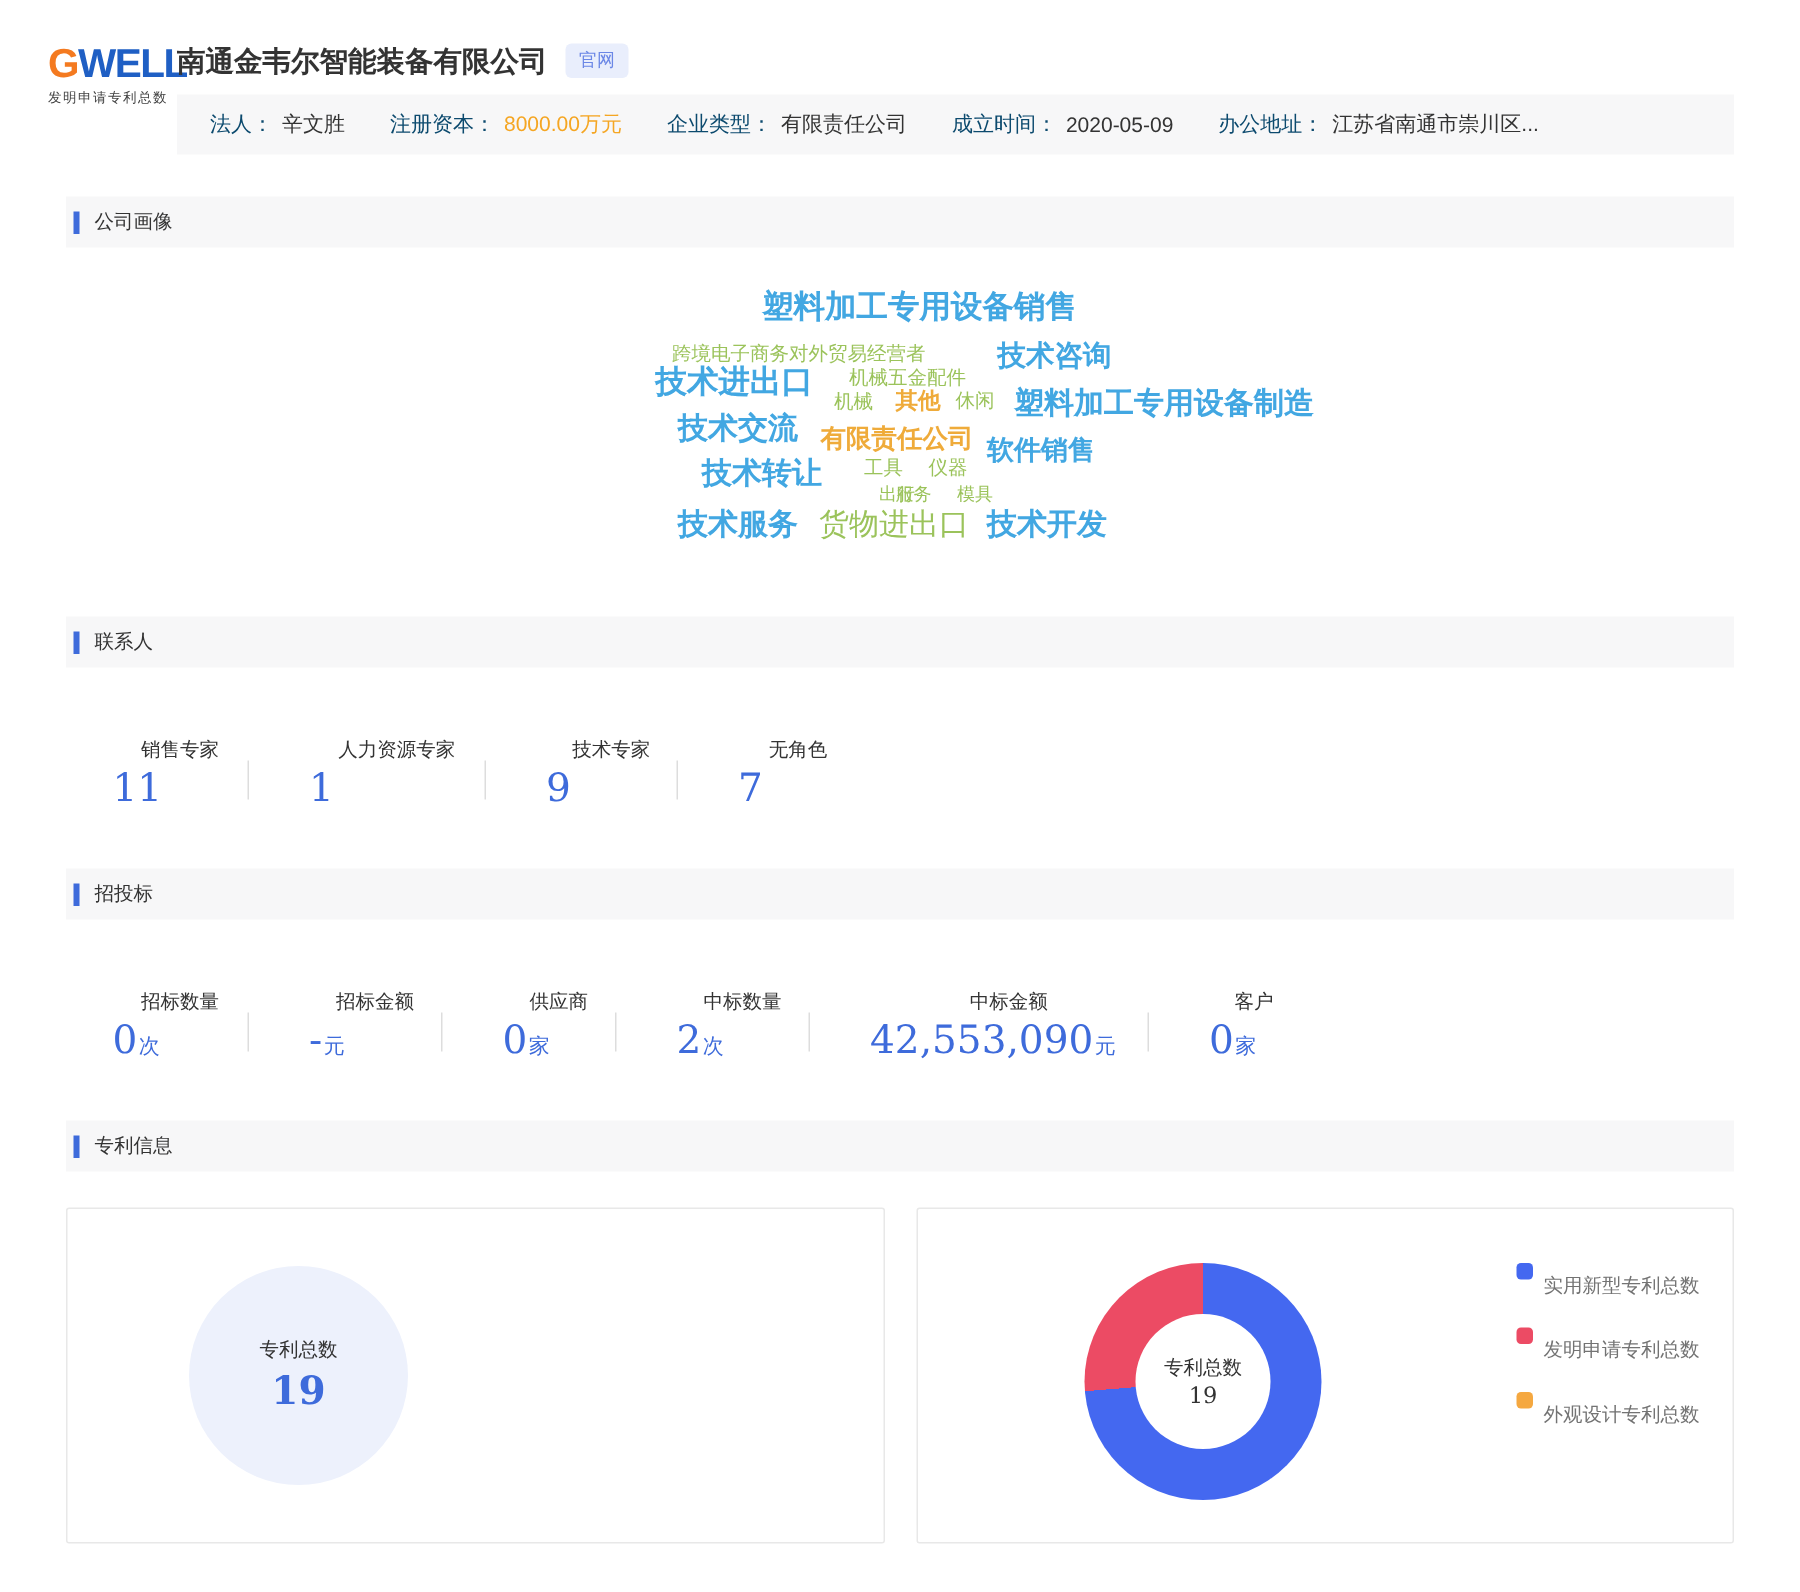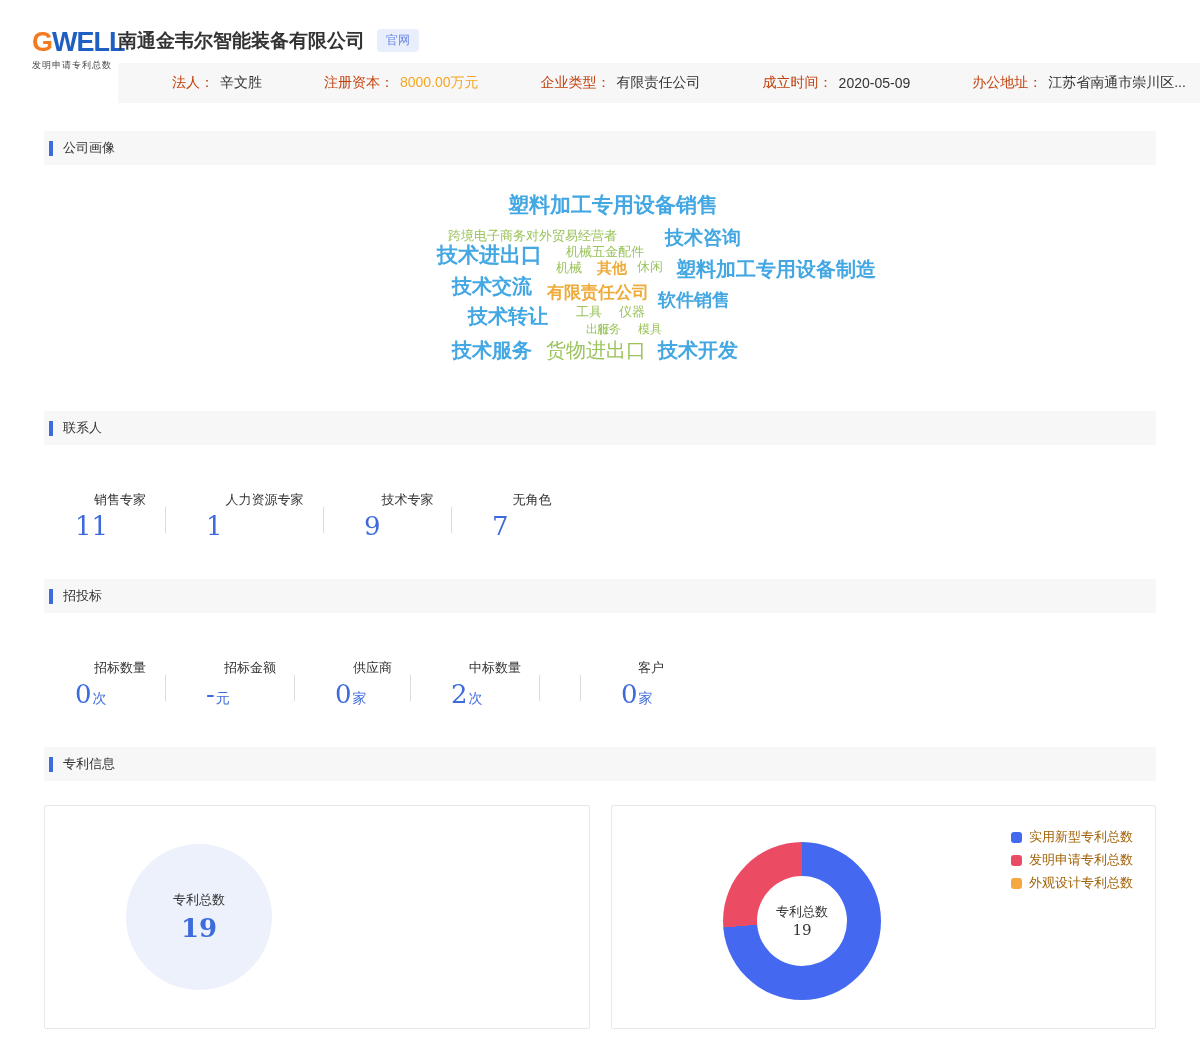--- a/index.html
+++ b/index.html
@@ -15,21 +15,21 @@
   .logo-rest { color:#1f5fc4; }
   .logo-sub { font-size:9px; color:#444; letter-spacing:1px; margin-top:3px; white-space:nowrap; }
   .head-right { flex:1; }
   .title-row { height:49px; display:flex; align-items:center; padding-top:4px; }
   .company-title { font-size:19px; color:#333; font-weight:600; }
   .badge { margin-left:12px; font-size:12px; padding:3px 9px; border-radius:4px;
            background:#e9eefc; color:#6b87e6; cursor:pointer; }
   .info-bar { height:40px; background:#f7f7f8; display:flex; align-items:center;
               padding-left:22px; }
   .info-item { display:flex; align-items:center; margin-right:30px; white-space:nowrap; }
-  .info-label { color:#c2410c; font-size:14px; margin-right:6px;margin-left:32px; }
+  .info-label { color:#0c4a6e; font-size:14px; margin-right:6px; }
   .info-value { color:#333; font-size:14px; }
   .info-value.highlight { color:#f5a623; }
 
   
   .section-header { margin:0 44px; height:34px; background:#f7f7f8; display:flex;
                     align-items:center; }
   .section-bar { width:4px; height:15px; background:#3e6bdb; margin:0 10px 0 5px; }
   .section-title { font-size:13px; color:#333; }
   .mt28 { margin-top:28px; }
 
@@ -68,21 +68,21 @@
   .donut { position:absolute; left:111px; top:36px; width:158px; height:158px;
            border-radius:50%; }
   .donut-hole { position:absolute; inset:34px; border-radius:50%; background:#fff;
                 display:flex; flex-direction:column; align-items:center; justify-content:center; }
   .donut-center-label { font-size:13px; color:#333; }
   .donut-center-value { font-size:15px; color:#333; font-family:"DejaVu Serif",serif; }
 
   .legend { position:absolute; right:22px; top:22px; }
   .legend-item { display:flex; align-items:center; margin-bottom:5px; cursor:pointer; }
   .legend-marker { width:11px; height:11px; border-radius:3px; margin-right:7px; flex:0 0 auto; }
-  .legend-label { font-size:13px; color:#a16207; white-space:nowrap; }
+  .legend-label { font-size:13px; color:#737373; white-space:nowrap;margin-top:20px; }
 </style>
 </head>
 <body>
 
 <div class="page">
 
   <div class="top">
     <div class="logo">
       <div class="logo-word"><span class="logo-g">G</span><span class="logo-rest">WELL</span></div>
       <div class="logo-sub">发明申请专利总数</div>
@@ -189,20 +189,24 @@
       <div class="stat" style="width: 75px;">
         <div class="stat-label">供应商</div>
         <div class="stat-value">0<span class="stat-suffix">家</span></div>
       </div>
       <div class="stat-divider"></div>
       <div class="stat" style="width: 88px;">
         <div class="stat-label">中标数量</div>
         <div class="stat-value">2<span class="stat-suffix">次</span></div>
       </div>
       <div class="stat-divider"></div>
+      <div class="stat" style="width: 185px;">
+        <div class="stat-label">中标金额</div>
+        <div class="stat-value">42,553,090<span class="stat-suffix">元</span></div>
+      </div>
       <div class="stat-divider"></div>
       <div class="stat" style="width: 60px;">
         <div class="stat-label">客户</div>
         <div class="stat-value">0<span class="stat-suffix">家</span></div>
       </div>
     </div>
 
   <div class="section-header">
     <div class="section-bar"></div>
     <div class="section-title">专利信息</div>

